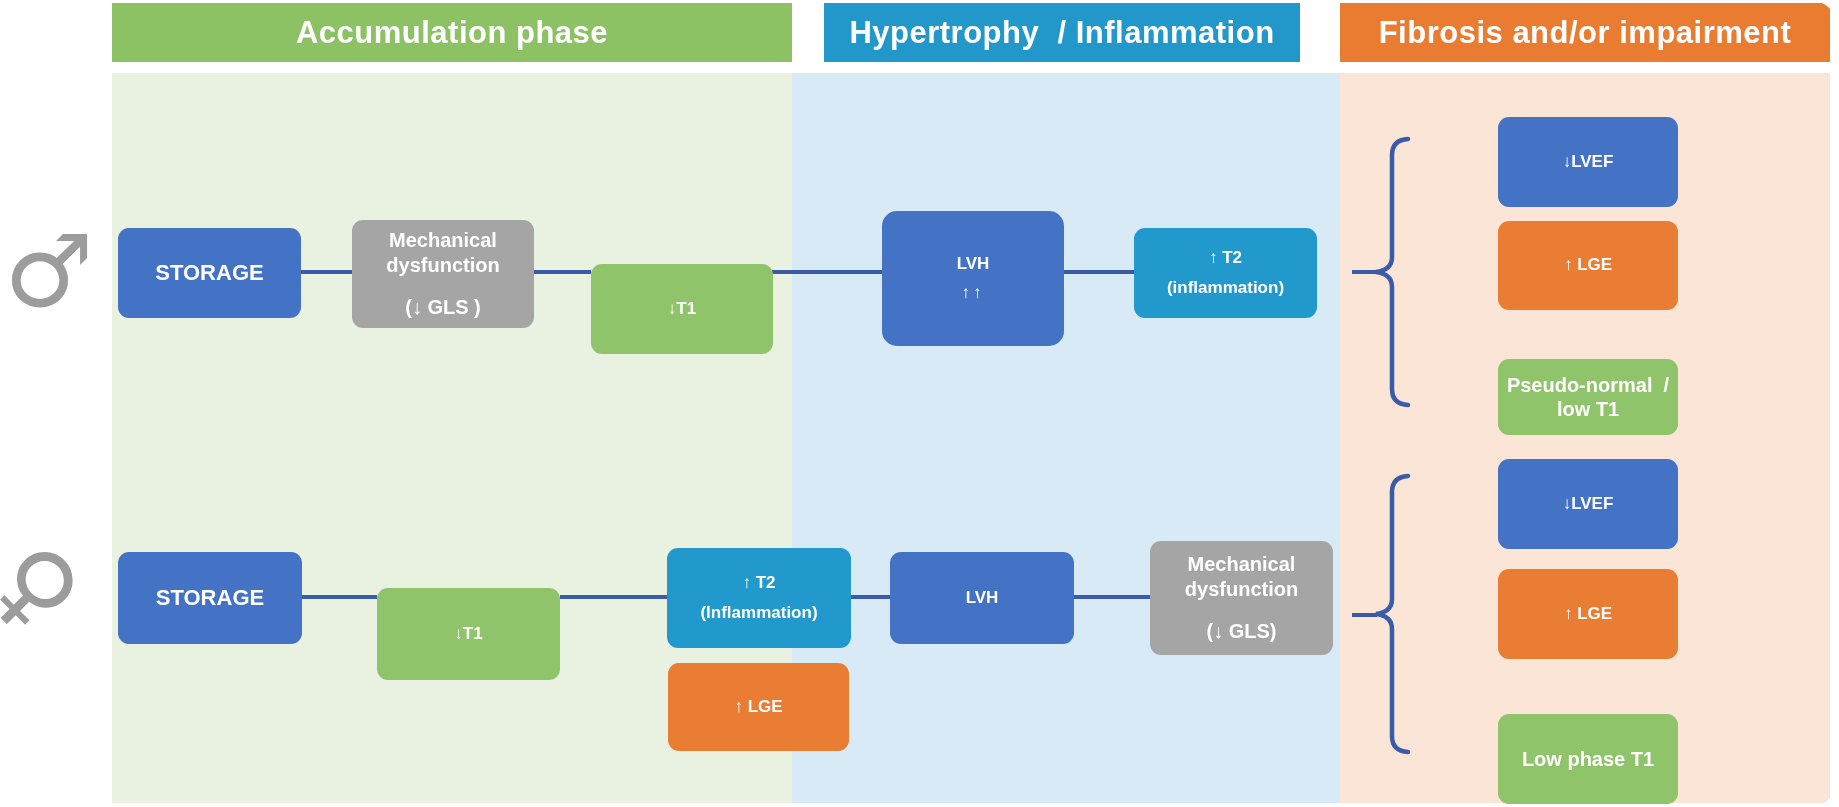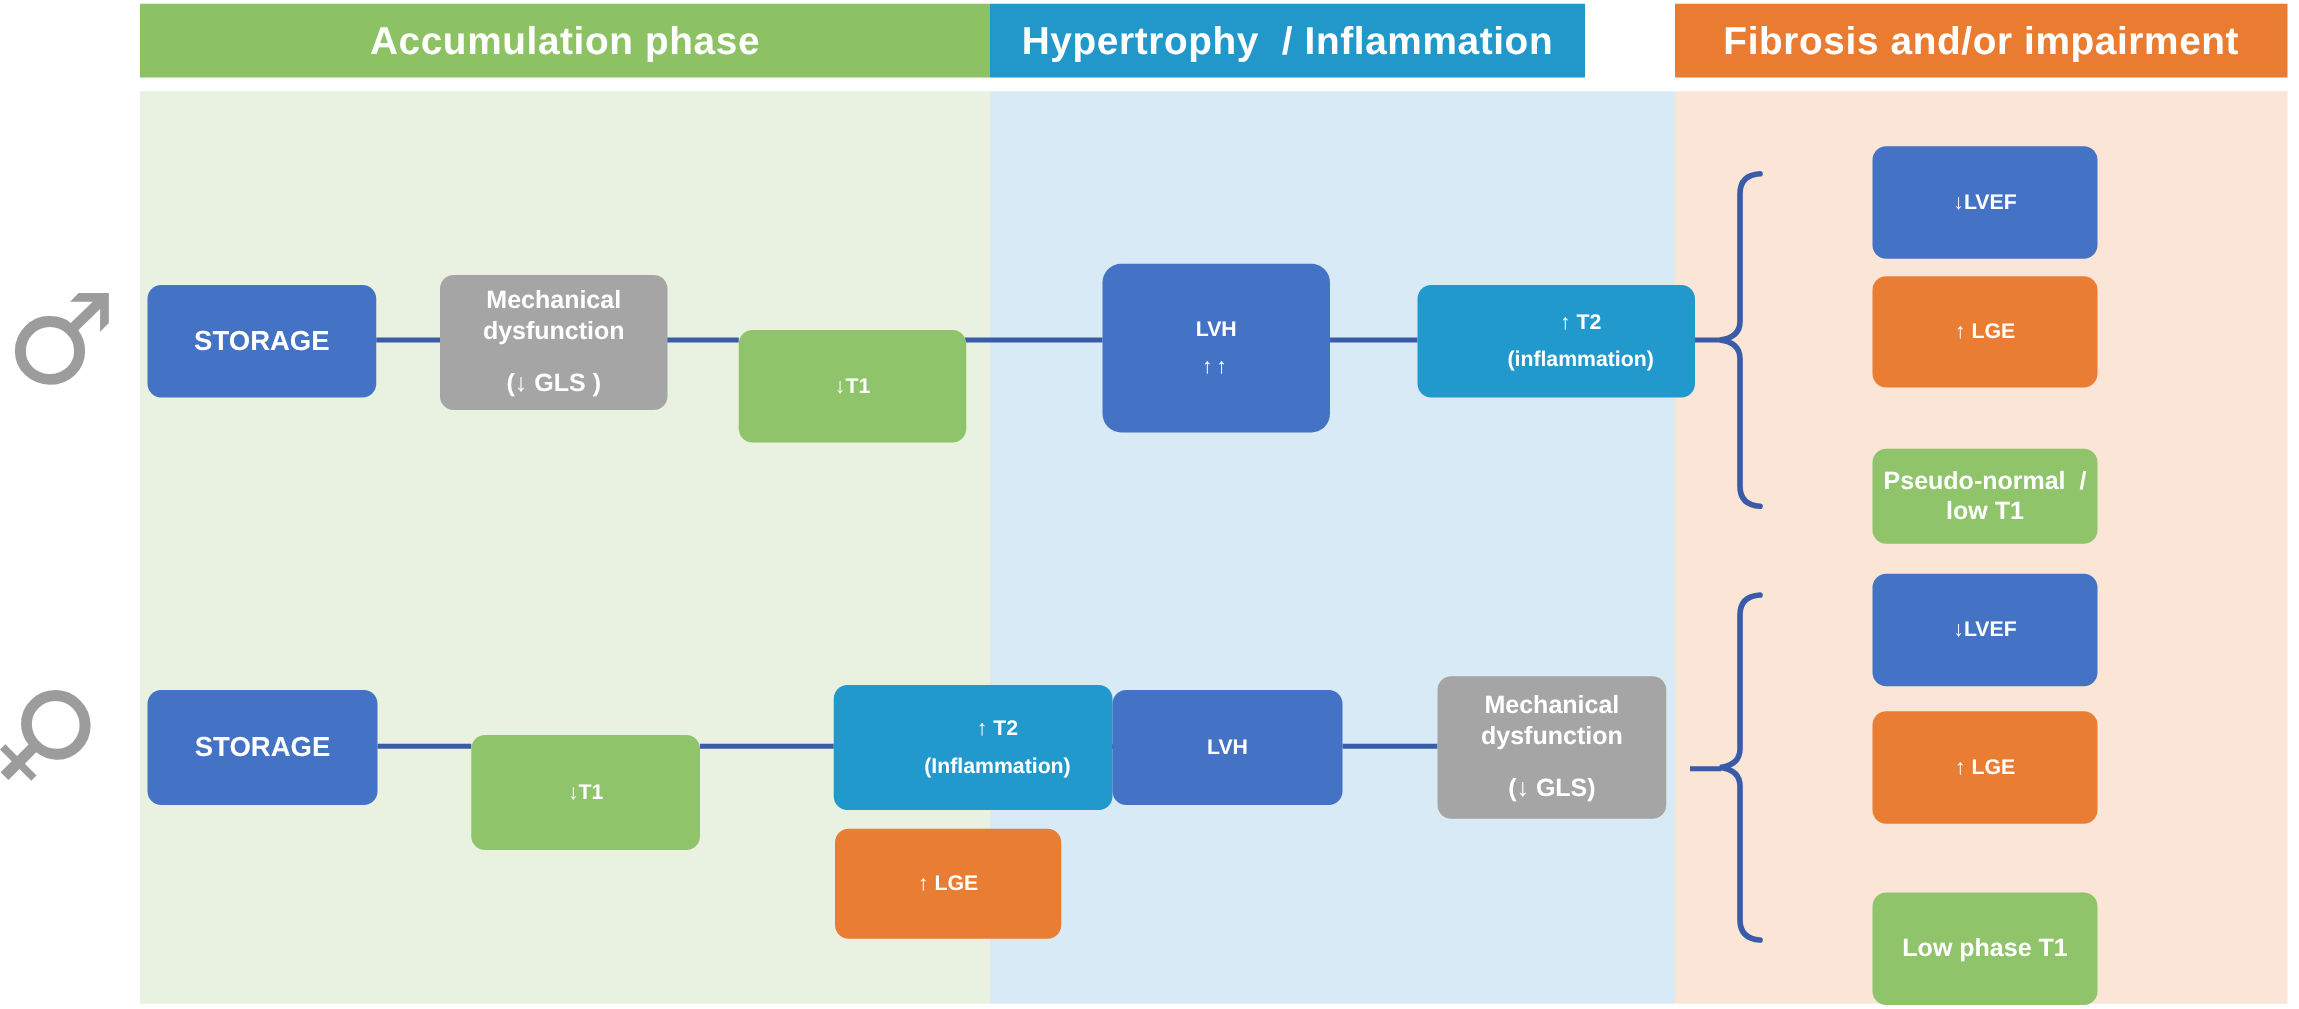--- a/index.html
+++ b/index.html
@@ -1,18 +1,19 @@
 <!DOCTYPE html>
 <html><head>
 <meta charset="utf-8">
 <style>
   html,body{margin:0;padding:0;background:#ffffff;}
   .canvas{
     position:relative;width:1839px;height:807px;background:#ffffff;overflow:hidden;
     font-family:"Liberation Sans","DejaVu Sans",sans-serif;
+    border-radius:30px;
   }
   
   .hdr{
     position:absolute;top:3px;height:59px;display:flex;align-items:center;justify-content:center;
     color:#ffffff;font-weight:bold;font-size:31px;white-space:pre;letter-spacing:0.5px;
   }
   .hdr-green{background:#8CC264;}
   .hdr-teal{background:#2197CA;}
   .hdr-orange{background:#EA7C31;}
   
@@ -21,21 +22,21 @@
   .col-blue{background:#D8EAF6;}
   .col-orange{background:#FBE5D7;}
   
   .bx{
     position:absolute;display:flex;flex-direction:column;align-items:center;justify-content:center;
     color:#ffffff;font-weight:bold;font-size:17px;text-align:center;border-radius:11px;line-height:1.2;
   }
   .bx span{white-space:pre;}
   .bx-blue{background:#4472C4;}
   .bx-green{background:#8FC46B;margin-top:36px;}
-  .bx-teal{background:#2199CD;padding-left:39px;}
+  .bx-teal{background:#2199CD;}
   .bx-orange{background:#E87D33;}
   .bx-gray{background:#A5A5A5;}
   .gap8 > span + span{margin-top:9px;}
   .mech span{line-height:1.25;}
   .mech span.last{margin-top:17px;}
   
   .line{position:absolute;height:4px;background:#3A5CA8;}
   
   .sym{
     position:absolute;color:#9C9C9C;font-family:"DejaVu Sans",sans-serif;
@@ -44,21 +45,21 @@
   .brace{position:absolute;}
 </style>
 </head>
 <body>
 
 <div class="canvas">
 
   <div class="hdr hdr-green" style="left:112px;width:680px;">
     <span>Accumulation phase</span>
   </div>
-  <div class="hdr hdr-teal" style="left:792px;width:476px;justify-content:center;">
+  <div class="hdr hdr-teal" style="left:824px;width:476px;justify-content:center;">
     <span>Hypertrophy  / Inflammation</span>
   </div>
   <div class="hdr hdr-orange" style="left:1340px;width:490px;">
     <span>Fibrosis and/or impairment</span>
   </div>
 
   <div class="col col-green" style="left:112px;width:680px;"></div>
   <div class="col col-blue" style="left:792px;width:548px;"></div>
   <div class="col col-orange" style="left:1340px;width:490px;"></div>
 

